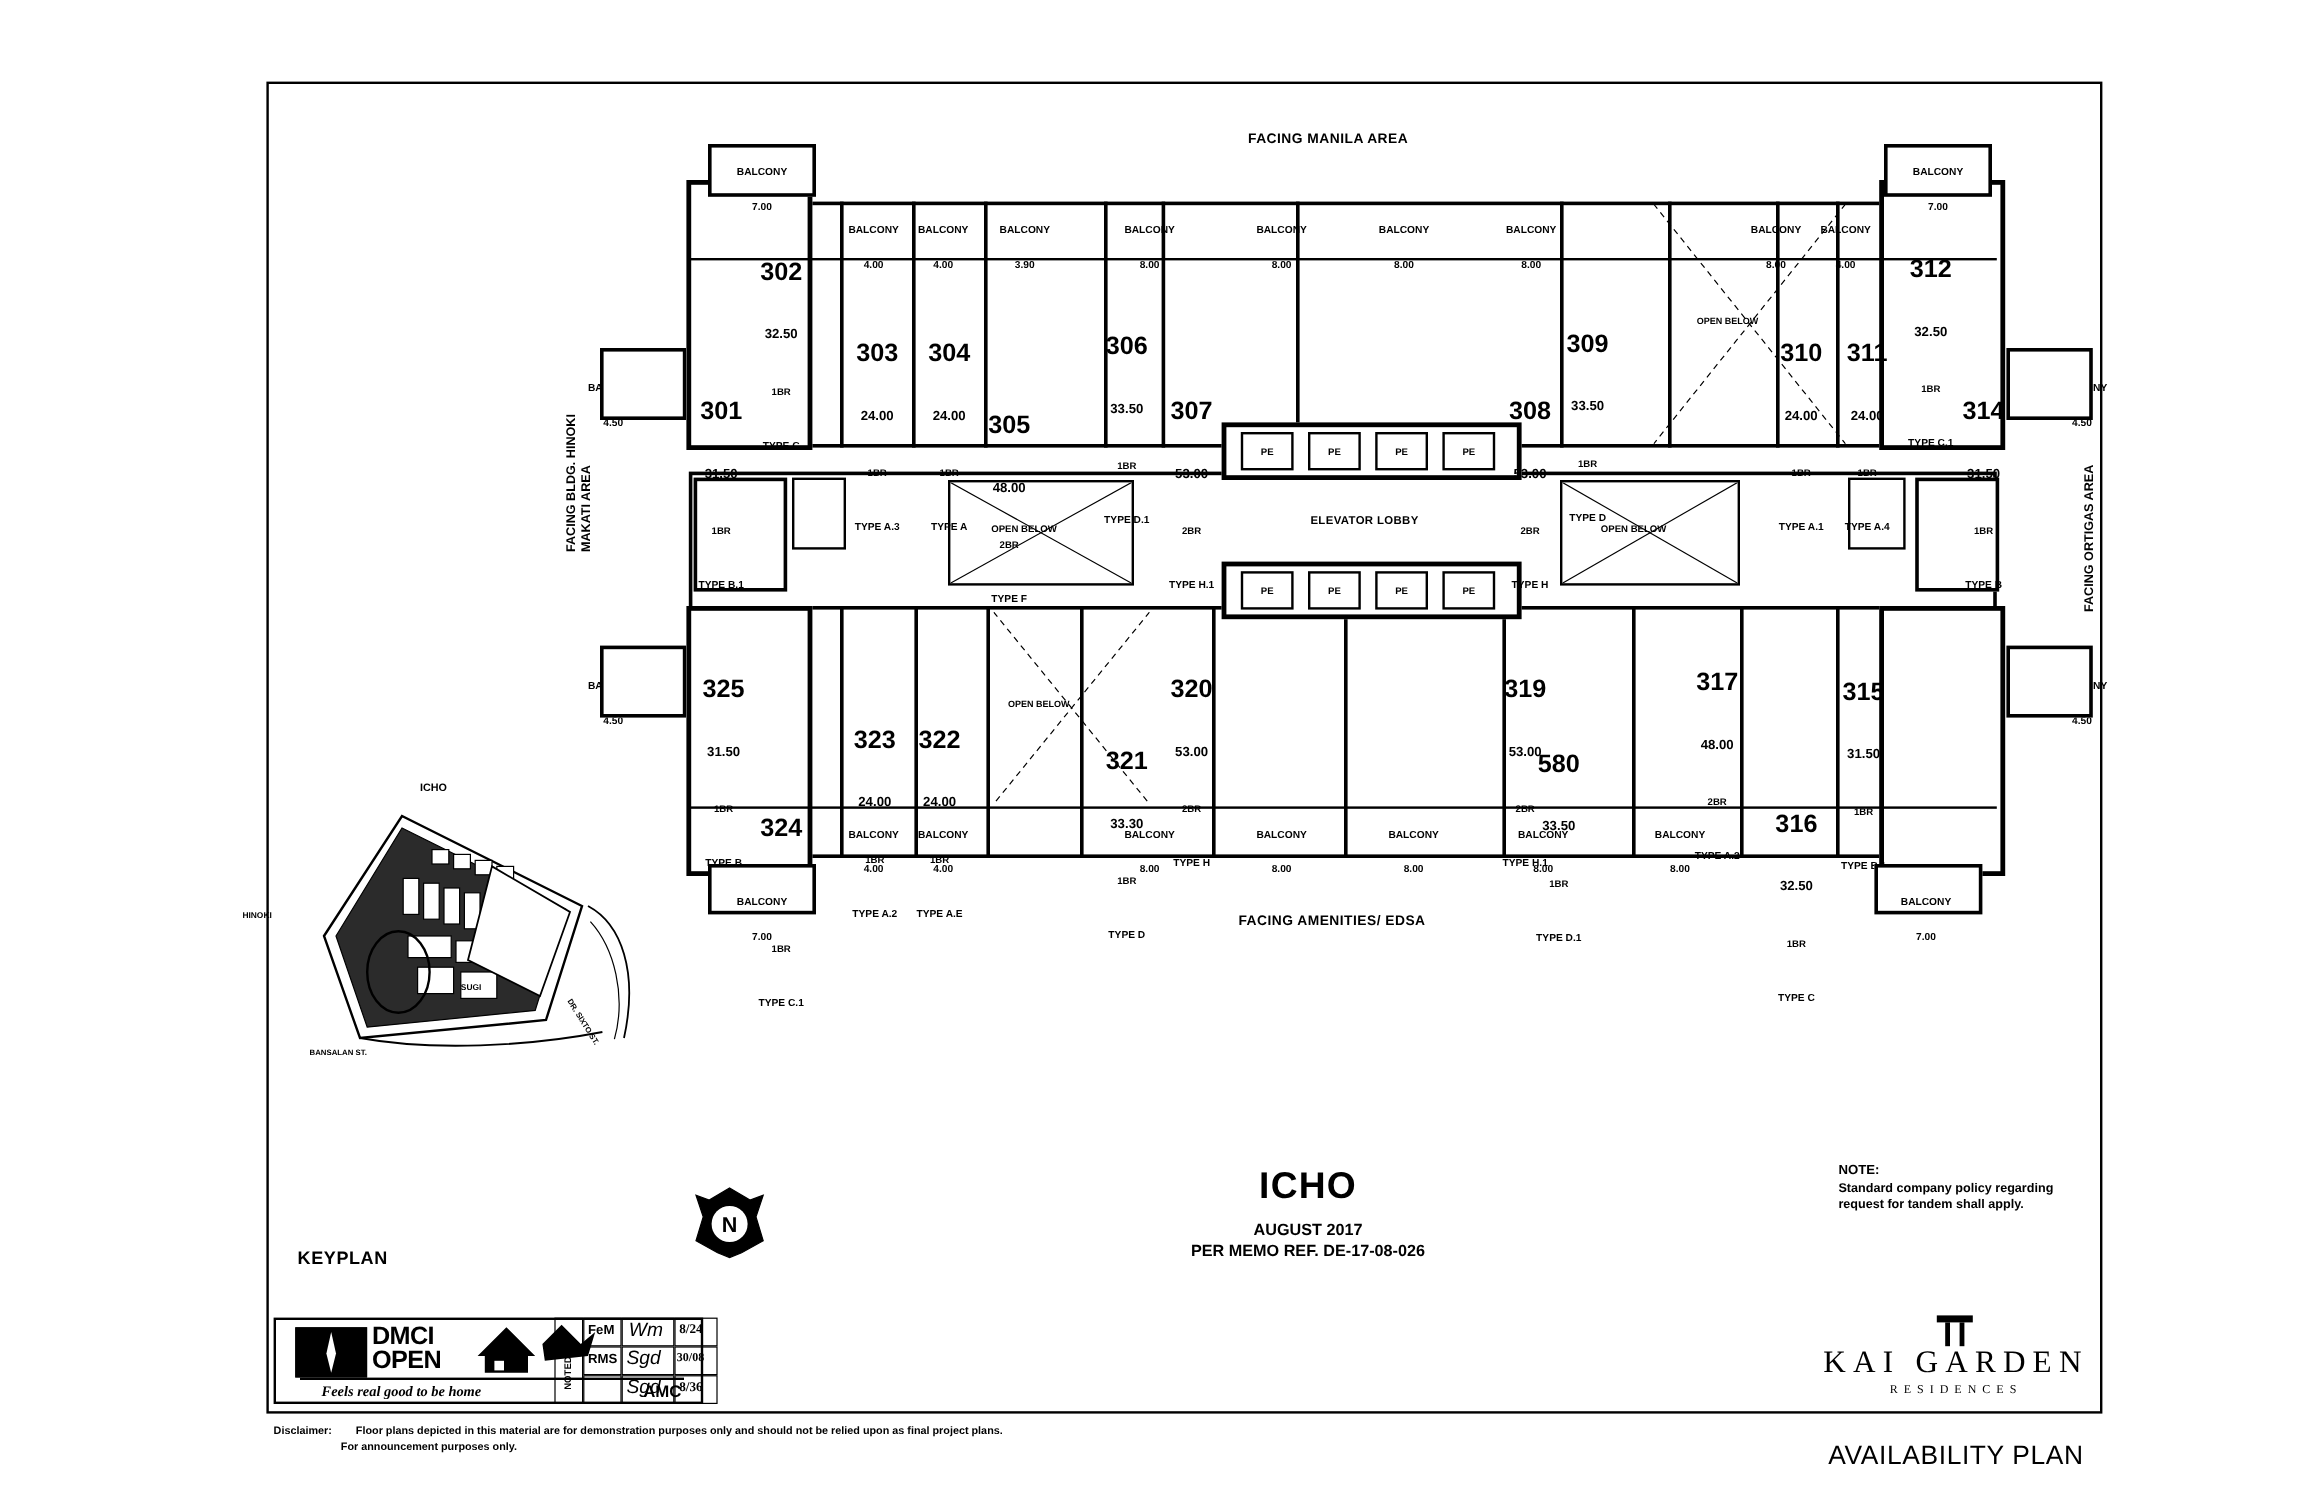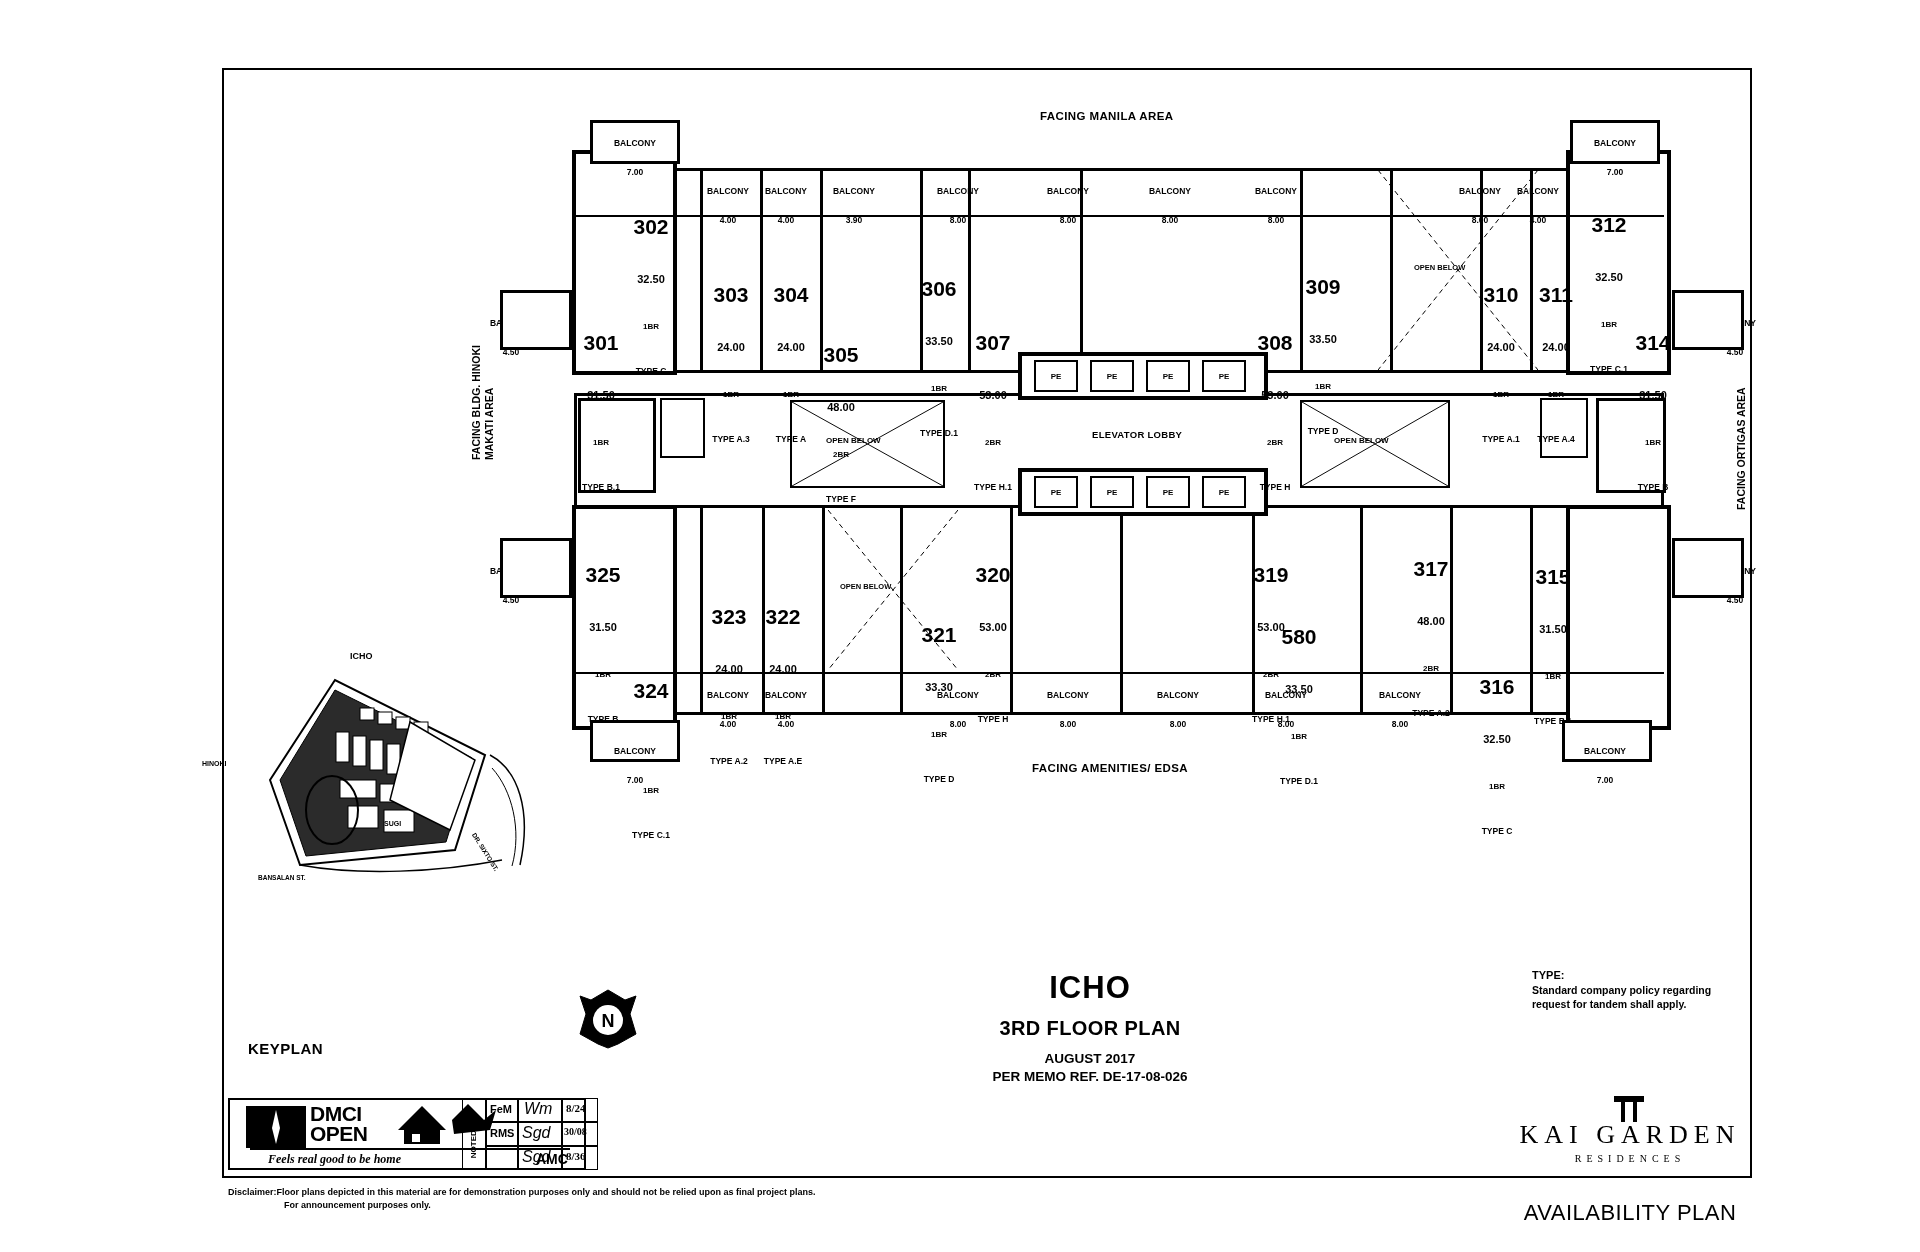--- a/index.html
+++ b/index.html
@@ -524,27 +524,26 @@
   <div id="north">
     <svg width="60" height="62" viewBox="0 0 60 62">
       <polygon points="30,2 47,12 58,8 52,26 58,46 40,56 30,60 20,56 2,46 8,26 2,8 13,12" fill="#000" stroke="#000" stroke-width="1"></polygon>
       <circle cx="30" cy="32" r="15" fill="#ffffff"></circle>
       <text x="30" y="39" font-size="18" font-weight="700" text-anchor="middle" font-family="Liberation Sans, sans-serif" fill="#000">N</text>
     </svg>
   </div>
 
   <div id="title-main" style="left:880px;top:970px;width:420px;">
     <div class="t1">ICHO</div>
-    <div class="t2">3RD FLOOR PLAN</div>
     <div class="t3">AUGUST 2017</div>
     <div class="t4">PER MEMO REF. DE-17-08-026</div>
   </div>
 
   <div id="note">
-    <div class="hd">TYPE:</div>
+    <div class="hd">NOTE:</div>
     <div>Standard company policy regarding</div>
     <div>request for tandem shall apply.</div>
   </div>
 
   <div id="dmci-box"></div>
   <div id="dmci-logo">
     <svg width="60" height="42" viewBox="0 0 60 42">
         <rect width="60" height="42" fill="#000"></rect>
       <polygon points="30,4 34,22 30,38 26,22" fill="#fff"></polygon>
       </svg>
@@ -585,21 +584,21 @@
 
     <div class="txt" style="left:104px;top:5px;font-size:11px;font-weight:700;font-family:'Liberation Serif',serif;">8/24</div>
     <div class="txt" style="left:102px;top:29px;font-size:10px;font-weight:700;font-family:'Liberation Serif',serif;">30/08</div>
     <div class="txt" style="left:104px;top:53px;font-size:11px;font-weight:700;font-family:'Liberation Serif',serif;">8/36</div>
   </div>
   <div id="noted-vert">
     <span>NOTED BY:</span>
   </div>
 
   <div id="disclaimer">
-    <div style="display:flex;gap:0;">
+    <div style="display:flex;gap:20px;">
       <span>Disclaimer:</span>
       <span>Floor plans depicted in this material are for demonstration purposes only and should not be relied upon as final project plans.</span>
     </div>
     <div style="padding-left:56px;">For announcement purposes only.</div>
   </div>
 
   <div id="kai-icon">
     <svg width="42" height="26" viewBox="0 0 42 26">
       <rect x="6" y="0" width="30" height="6" fill="#000"></rect>
       <rect x="13" y="6" width="4" height="20" fill="#000"></rect>

